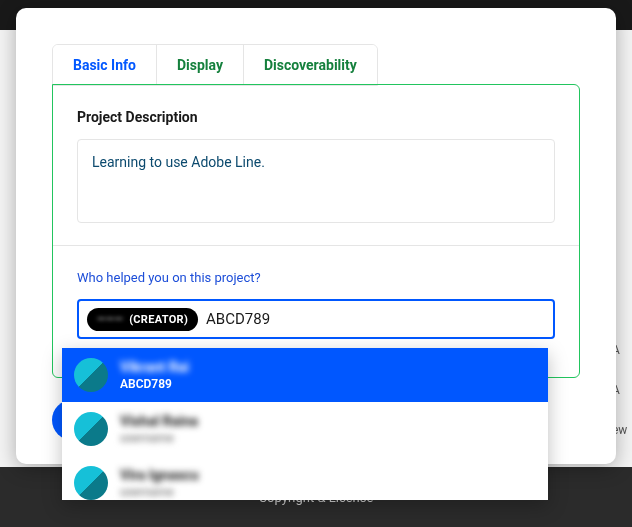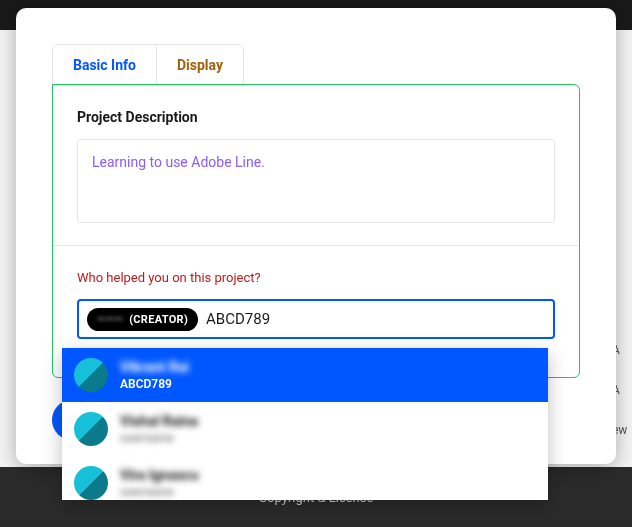--- a/index.html
+++ b/index.html
@@ -17,39 +17,39 @@
     padding:0;
     margin-left:6px;
   }
 
   .tabs {
     position:absolute; left:36px; top:36px; display:flex;
     border:1px solid #e5e5e5; border-radius:6px 6px 0 0; overflow:hidden;
     background:#fff;
   }
   .tab {
-    padding:12px 20px; font-size:14px; font-weight:700; color:#a16207;
+    padding:12px 20px; font-size:14px; font-weight:700; color:#15803d;
     border-right:1px solid #e5e5e5; cursor:pointer; background:#fff;
   }
   .tab:last-child { border-right:none; }
   .tab.active { color:#0057ff; }
 
   .panel {
     position:absolute; left:36px; top:76px; right:36px; bottom:86px;
     border:1px solid #22c55e; border-radius:0 6px 6px 6px;
     padding:24px 24px 16px 24px;
     display:flex; flex-direction:column; gap:14px;
   }
 
   .section-label { font-size:14px; font-weight:700; color:#191919; }
-  .section-sub   { font-size:13px; color:#b91c1c; margin-top:2px; }
+  .section-sub   { font-size:13px; color:#1d4ed8; margin-top:2px; }
 
   .desc-box {
     border:1px solid #e5e5e5; border-radius:4px; padding:14px 14px 40px 14px;
-    font-size:14px; color:#8b5cf6; min-height:84px;
+    font-size:14px; color:#0c4a6e; min-height:84px;
   }
 
   .divider { height:1px; background:#e5e5e5; margin:8px -24px; }
 
   .co-input-wrap {
     border:2px solid #0057ff; border-radius:4px; padding:6px 8px;
     display:flex; align-items:center; gap:8px; height:40px;
   }
   .chip {
     background:#000; color:#fff; border-radius:16px; padding:5px 10px;
@@ -112,20 +112,21 @@
     <div>A</div>
     <div>ew</div>
   </div>
 </div>
 
 <div class="modal">
 
   <div class="tabs">
     <div class="tab active">Basic Info</div>
     <div class="tab">Display</div>
+    <div class="tab">Discoverability</div>
   </div>
 
   <div class="panel">
 
     <div>
       <div class="section-label">Project Description</div>
     </div>
     <div class="desc-box">
       <span>Learning to use Adobe Line.</span>
     </div>

